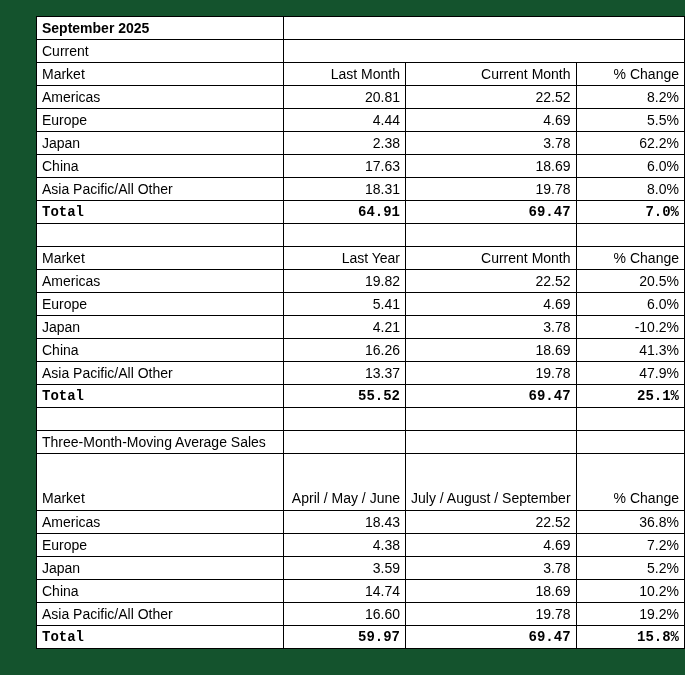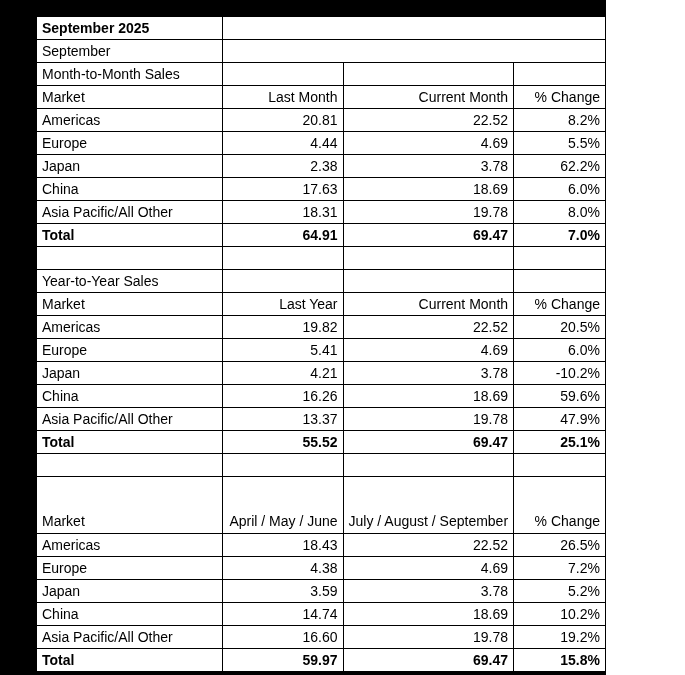--- a/index.html
+++ b/index.html
@@ -5,23 +5,23 @@
   html, body {
     margin: 0;
     padding: 0;
     background: #ffffff;
     width: 685px;
     height: 675px;
     font-family: "Liberation Sans", sans-serif;
   }
   .sheet {
     position: relative;
-    width: 606px;
+    width: 685px;
     height: 675px;
-    background: #000000;
+    background: #14532d;
   }
   table.report {
     position: absolute;
     left: 36px;
     top: 16px;
     border-collapse: collapse;
     table-layout: fixed;
   }
   table.report td {
     border: 1px solid #000000;
@@ -33,21 +33,21 @@
     overflow: hidden;
     white-space: nowrap;
     vertical-align: middle;
     background: #ffffff;
   }
   col.c-market  { width: 251px; }
   col.c-prior   { width: 123px; }
   col.c-current { width: 122px; }
   col.c-change  { width: 119px; }
   td.num { text-align: right; }
-  tr.bold-row td { font-weight: bold; }
+  tr.bold-row td { font-weight: bold; font-family: Liberation Mono, monospace; }
   td.bold { font-weight: bold; }
   tr.tall-row td {
     height: 52px;
     vertical-align: bottom;
     padding-bottom: 3px;
   }
   td.wrap { white-space: pre-line; }
 </style>
 </head>
 <body>
@@ -60,30 +60,24 @@
         <col class="c-current">
         <col class="c-change">
     </colgroup>
     <tbody>
 
       <tr>
         <td class="bold">September 2025</td>
         <td colspan="3"></td>
       </tr>
       <tr>
-        <td>September</td>
+        <td>Current</td>
         <td colspan="3"></td>
       </tr>
 
-      <tr>
-        <td>Month-to-Month Sales</td>
-        <td></td>
-        <td></td>
-        <td></td>
-      </tr>
       <tr>
         <td>Market</td>
         <td class="num">Last Month</td>
         <td class="num">Current Month</td>
         <td class="num">% Change</td>
       </tr>
       <tr>
         <td>Americas</td>
         <td class="num">20.81</td>
         <td class="num">22.52</td>
@@ -120,26 +114,20 @@
         <td class="num">7.0%</td>
       </tr>
       <tr>
         <td></td>
         <td></td>
         <td></td>
         <td></td>
       </tr>
 
       <tr>
-        <td>Year-to-Year Sales</td>
-        <td></td>
-        <td></td>
-        <td></td>
-      </tr>
-      <tr>
         <td>Market</td>
         <td class="num">Last Year</td>
         <td class="num">Current Month</td>
         <td class="num">% Change</td>
       </tr>
       <tr>
         <td>Americas</td>
         <td class="num">19.82</td>
         <td class="num">22.52</td>
         <td class="num">20.5%</td>
@@ -153,56 +141,62 @@
       <tr>
         <td>Japan</td>
         <td class="num">4.21</td>
         <td class="num">3.78</td>
         <td class="num">-10.2%</td>
       </tr>
       <tr>
         <td>China</td>
         <td class="num">16.26</td>
         <td class="num">18.69</td>
-        <td class="num">59.6%</td>
+        <td class="num">41.3%</td>
       </tr>
       <tr>
         <td>Asia Pacific/All Other</td>
         <td class="num">13.37</td>
         <td class="num">19.78</td>
         <td class="num">47.9%</td>
       </tr>
       <tr class="bold-row">
         <td>Total</td>
         <td class="num">55.52</td>
         <td class="num">69.47</td>
         <td class="num">25.1%</td>
       </tr>
       <tr>
         <td></td>
         <td></td>
         <td></td>
         <td></td>
       </tr>
 
+      <tr>
+        <td>Three-Month-Moving Average Sales</td>
+        <td></td>
+        <td></td>
+        <td></td>
+      </tr>
       <tr class="tall-row">
         <td>Market</td>
         <td class="num wrap">April /
 May /
 June</td>
         <td class="num wrap">July /
 August /
 September</td>
         <td class="num">% Change</td>
       </tr>
       <tr>
         <td>Americas</td>
         <td class="num">18.43</td>
         <td class="num">22.52</td>
-        <td class="num">26.5%</td>
+        <td class="num">36.8%</td>
       </tr>
       <tr>
         <td>Europe</td>
         <td class="num">4.38</td>
         <td class="num">4.69</td>
         <td class="num">7.2%</td>
       </tr>
       <tr>
         <td>Japan</td>
         <td class="num">3.59</td>

